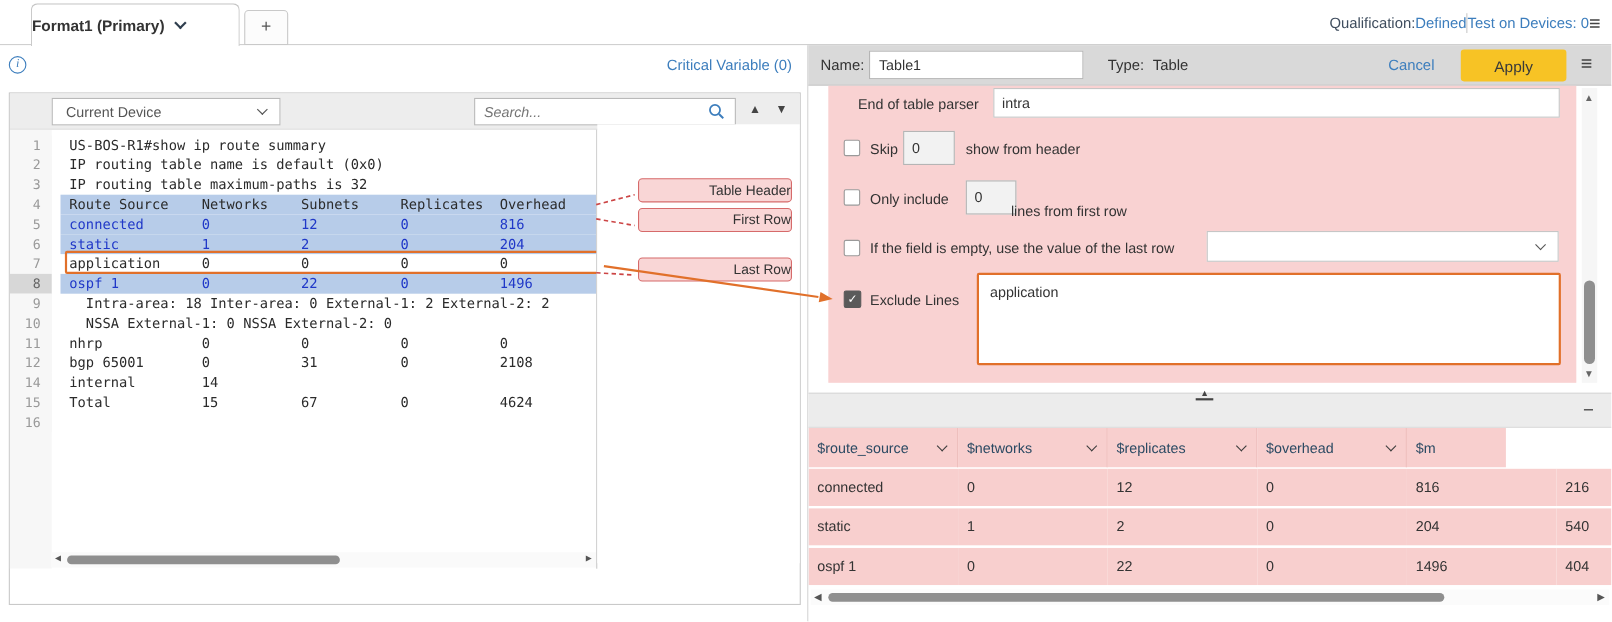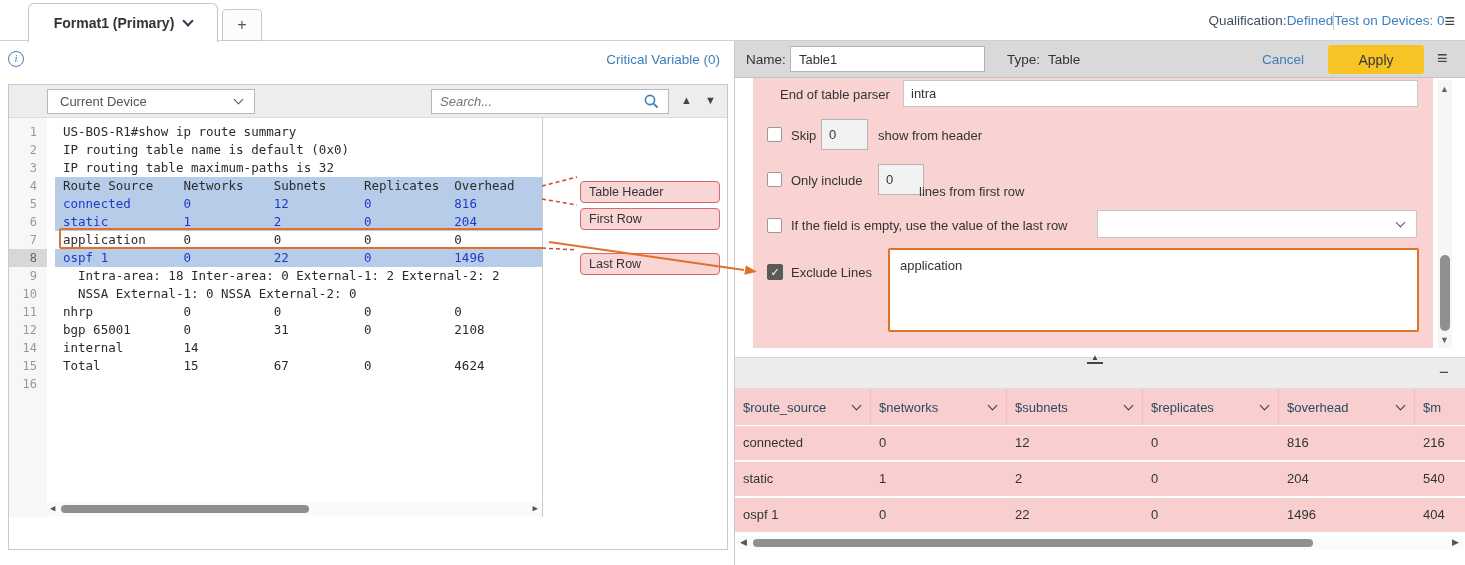--- a/index.html
+++ b/index.html
@@ -1,21 +1,21 @@
 <!DOCTYPE html>
 <html><head>
 <meta charset="utf-8">
 <style>
   * { margin:0; padding:0; box-sizing:border-box; }
   html,body { width:1465px; height:565px; font-family:"Liberation Sans",sans-serif; background:#fff; overflow:hidden; }
   body { position:relative; color:#333; }
 
   
   .topbar { position:absolute; left:0; top:0; width:1465px; height:41px; background:#fff; border-bottom:1px solid #d0d0d0; z-index:1; }
-  .tab-active { position:absolute; left:28px; top:3px; width:190px; height:39px; background:#fff; border:1px solid #c4c4c4; border-bottom:none; border-radius:6px 6px 0 0; z-index:3; display:flex; align-items:center; justify-content:center; gap:10px; font-weight:bold; font-size:14px; color:#333; cursor:pointer; }
+  .tab-active { position:absolute; left:28px; top:3px; width:190px; height:39px; background:#fff; border:1px solid #c4c4c4; border-bottom:none; border-radius:6px 6px 0 0; z-index:3; display:flex; align-items:center; gap:10px; font-weight:bold; font-size:14px; color:#333; cursor:pointer; }
   .tab-plus { position:absolute; left:222px; top:9px; width:40px; height:32px; background:#fcfcfc; border:1px solid #c9c9c9; border-radius:4px 4px 0 0; z-index:2; display:flex; align-items:center; justify-content:center; font-size:16px; color:#555; cursor:pointer; }
   .topbar-right { position:absolute; right:10px; top:0; height:41px; display:flex; align-items:center; gap:0; z-index:2; }
   .q-label { color:#3f4d5e; font-size:13.5px; }
   .blue-link { color:#3d7ebd; font-size:13.5px; cursor:pointer; }
   .vdiv { width:1px; height:18px; background:#c9c9c9; }
   .burger { font-size:18px; color:#444; cursor:pointer; line-height:1; }
 
   .chev { display:inline-block; width:7px; height:7px; border-right:1.7px solid #555; border-bottom:1.7px solid #555; transform:rotate(45deg); margin-top:-4px; }
   .chev.big { width:8px; height:8px; border-color:#2f3e4e; border-width:2px; }
 
@@ -40,21 +40,21 @@
   .crow.hl .code { background:#b7cce9; }
   .crow.blue .code { color:#2038c8; }
   .exclude-box { position:absolute; left:50px; top:110px; width:490px; height:21px; border:2px solid #e1702a; border-radius:2px; z-index:4; pointer-events:none; }
   .editor-border-r { position:absolute; left:533px; top:33px; width:1px; height:399px; background:#c9c9c9; }
 
   .hscroll { position:absolute; height:14px; background:#fafafa; }
   .hscroll .arr { position:absolute; top:1px; font-size:9px; color:#555; cursor:pointer; }
   .hscroll .thumb { position:absolute; top:3px; height:8px; background:#8f8f8f; border-radius:4px; cursor:pointer; }
   .ed-hscroll { left:38px; top:384px; width:495px; }
 
-  .annot-col { position:absolute; left:534px; top:47px; width:184px; height:399px; background:#fff; }
+  .annot-col { position:absolute; left:534px; top:28px; width:184px; height:399px; background:#fff;text-align:right; }
   .annot { position:absolute; left:37px; width:140px; height:22px; background:#f9d6d6; border:1px solid #d66a6a; border-radius:4px; font-size:12.5px; color:#333; line-height:20px; padding-left:8px; }
 
   
   .rp-sep { position:absolute; left:734px; top:41px; width:1px; height:524px; background:#c9c9c9; }
   .rp-header { position:absolute; left:735px; top:41px; width:730px; height:37px; background:#d9d9d9; border-bottom:1px solid #c2c2c2; }
   .rp-header .lbl { position:absolute; top:11px; font-size:13.5px; color:#333; }
   .name-input { position:absolute; left:55px; top:5px; width:195px; height:26px; border:1px solid #b5b5b5; background:#fff; font-size:13px; color:#333; padding:0 8px; font-family:"Liberation Sans",sans-serif; outline:none; }
   .cancel-link { position:absolute; left:527px; top:11px; font-size:13.5px; color:#3d7ebd; cursor:pointer; }
   .apply-btn { position:absolute; left:593px; top:4px; width:96px; height:29px; background:#f7c325; border:none; border-radius:3px; font-size:14px; color:#3a3a3a; cursor:pointer; font-family:"Liberation Sans",sans-serif; }
   .rp-burger { position:absolute; left:702px; top:8px; }
@@ -270,24 +270,20 @@
   <div id="out-cols">
       <div class="ocell">
         <span>$route_source</span>
         <span class="chev"></span>
       </div>
       <div class="ocell">
         <span>$networks</span>
         <span class="chev"></span>
       </div>
       <div class="ocell">
-        <span>$subnets</span>
-        <span class="chev"></span>
-      </div>
-      <div class="ocell">
         <span>$replicates</span>
         <span class="chev"></span>
       </div>
       <div class="ocell">
         <span>$overhead</span>
         <span class="chev"></span>
       </div>
       <div class="ocell last">
         <span>$m</span>
       </div>

